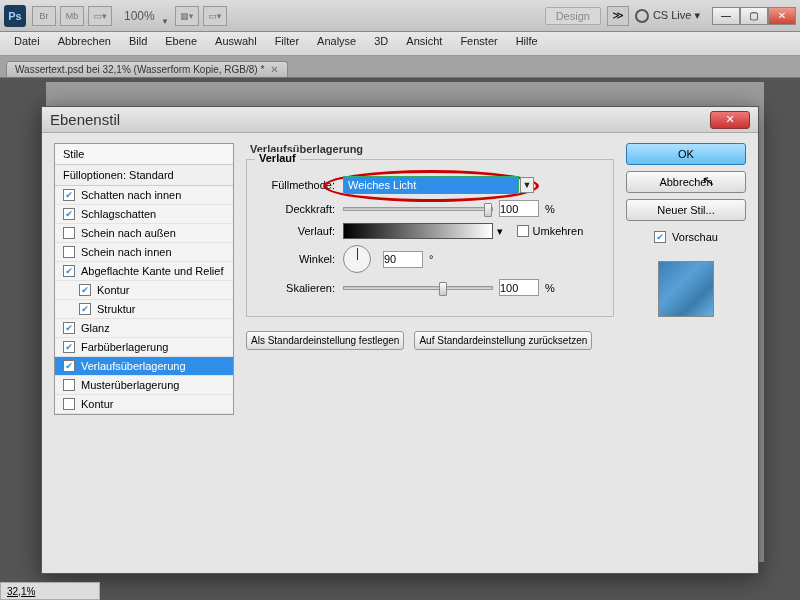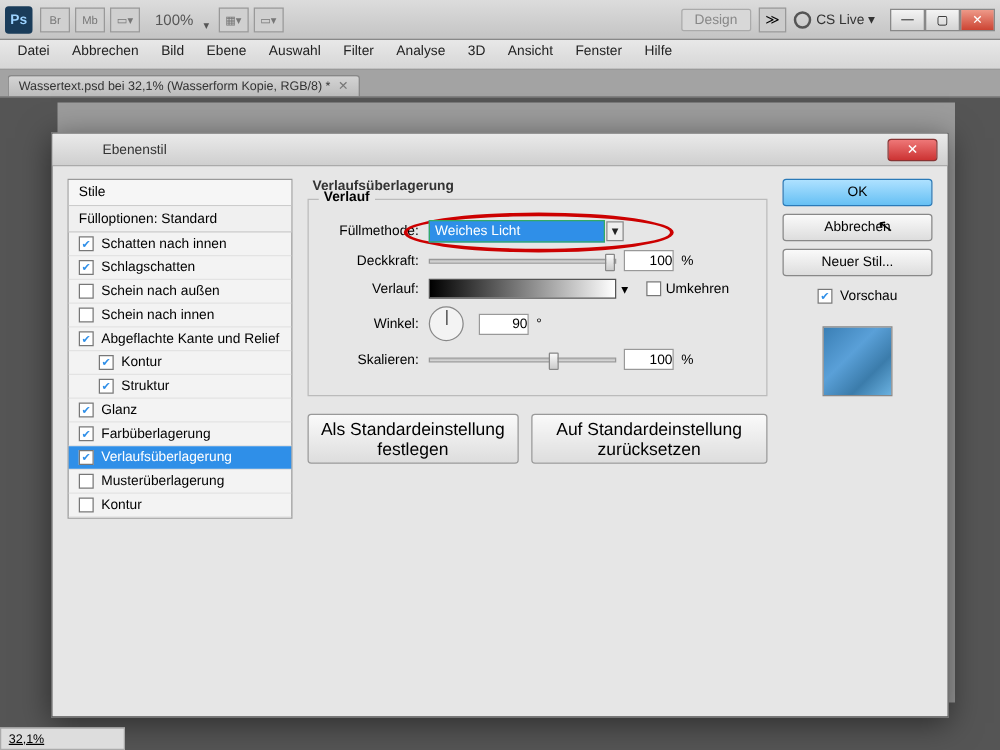--- a/index.html
+++ b/index.html
@@ -25,54 +25,54 @@
 
 .tab-row { height:22px;background:#a3a3a3;border-bottom:1px solid #777;display:flex;align-items:flex-end;padding-left:6px; }
 .tab { background:linear-gradient(#d4d4d4,#bcbcbc);border:1px solid #888;border-bottom:none;border-radius:3px 3px 0 0;padding:2px 8px;font-size:10px;color:#333;display:flex;align-items:center;gap:6px; }
 .tab .x { color:#777;font-size:10px; }
 
 .canvas { position:absolute;left:0;top:78px;right:0;bottom:0;background:#555; }
 .doc-bg { position:absolute;left:46px;top:4px;width:718px;height:480px;background:#9c9c9c; }
 
 .dialog { position:absolute;left:41px;top:106px;width:718px;height:468px;background:#e6e6e6;border:1px solid #555;box-shadow:0 4px 24px rgba(0,0,0,.5); }
 .title-bar { height:26px;background:linear-gradient(#eaeaea,#cfcfcf);border-bottom:1px solid #aaa;display:flex;align-items:center;padding:0 8px; }
-.title-bar .title { font-size:11px;color:#333;margin-left:32px; }
+.title-bar .title { font-size:15px;color:#333; }
 .title-bar .close-btn { margin-left:auto;width:40px;height:18px;background:linear-gradient(#e77,#c33);border:1px solid #833;border-radius:3px;color:#fff;display:flex;align-items:center;justify-content:center;font-size:11px; }
 
 .dlg-body { display:flex;padding:10px 12px;gap:12px;height:calc(100% - 26px);border-radius:31px; }
 
 .styles-col { width:180px; }
 .styles-box { border:1px solid #999;background:#f3f3f3; }
 .styles-hdr { background:#f6f6f6;border-bottom:1px solid #ccc;padding:4px 8px;font-size:11px; }
 .styles-sub { border-bottom:1px solid #ccc;padding:4px 8px;font-size:11px;background:#f0f0f0; }
 .style-item { display:flex;align-items:center;gap:6px;padding:3px 8px;font-size:11px;border-bottom:1px solid #e3e3e3; }
 .style-item.indent { padding-left:24px; }
 .style-item.sel { background:#2f8fe8;color:#fff; }
 .chk { width:12px;height:12px;border:1px solid #777;background:#fff;display:flex;align-items:center;justify-content:center;font-size:9px;color:#2f8fe8; }
 .chk.on::after { content:"✔"; }
 
 .center-col { flex:1;position:relative; }
 .section-title { font-size:11px;font-weight:bold;color:#333;margin-bottom:4px;padding-left:4px; }
 .group-box { border:1px solid #bbb;padding:10px 10px 14px;background:#e6e6e6;position:relative; }
 .group-title { position:absolute;top:-8px;left:8px;background:#e6e6e6;padding:0 4px;font-size:11px;font-weight:bold; }
 .row { display:flex;align-items:center;margin:6px 0;font-size:11px; }
 .row label { width:78px;text-align:right;margin-right:8px; }
-.combo { position:relative;width:141px;height:18px;background:#2f8fe8;color:#fff;border:1px solid #3a6;display:flex;align-items:center;padding:0 4px;font-size:11px; }
+.combo { position:relative;width:176px;height:18px;background:#2f8fe8;color:#fff;border:1px solid #3a6;display:flex;align-items:center;padding:0 4px;font-size:11px; }
 .combo .arr { position:absolute;right:-16px;width:14px;height:16px;background:#eee;border:1px solid #888;display:flex;align-items:center;justify-content:center;color:#222;font-size:9px; }
 .red-circle { position:absolute;left:66px;top:-6px;width:216px;height:32px;border:3px solid #c00;border-radius:50%;pointer-events:none; }
 .slider-track { width:150px;height:4px;background:linear-gradient(#bbb,#ddd);border:1px solid #999;position:relative; }
 .slider-thumb { position:absolute;top:-5px;width:8px;height:14px;background:linear-gradient(#fafafa,#ccc);border:1px solid #888;border-radius:1px; }
-.num-field { width:40px;height:17px;border:1px solid #999;background:#fff;font-size:11px;text-align:right;margin:0 6px; }
+.num-field { width:40px;height:17px;border:1px solid #999;background:#fff;font-size:11px;text-align:left;margin:0 6px; }
 .grad-swatch { width:150px;height:16px;background:linear-gradient(90deg,#000,#fff);border:1px solid #555; }
 .mini-combo { width:72px;height:17px;border:1px solid #888;background:#f3f3f3;font-size:11px;display:flex;align-items:center;padding:0 5px;position:relative; }
 .mini-combo::after { content:"▾";position:absolute;right:4px;font-size:9px; }
 .angle-dial { width:28px;height:28px;border:1px solid #888;border-radius:50%;background:#f3f3f3;position:relative;margin-right:6px; }
 .angle-dial::after { content:"";position:absolute;left:13px;top:2px;width:1px;height:12px;background:#333; }
 .btn-row { display:flex;gap:10px;margin-top:14px; }
-.ps-btn { background:linear-gradient(#fafafa,#ddd);border:1px solid #999;border-radius:3px;padding:3px 4px;font-size:14px; }
+.ps-btn { background:linear-gradient(#fafafa,#ddd);border:1px solid #999;border-radius:3px;padding:3px 4px;font-size:10px; }
 
 .right-col { width:120px;display:flex;flex-direction:column;align-items:stretch;gap:6px; }
 .dlg-btn { height:22px;background:linear-gradient(#fafafa,#ddd);border:1px solid #888;border-radius:3px;font-size:11px;display:flex;align-items:center;justify-content:center; }
 .dlg-btn.primary { background:linear-gradient(#aee1ff,#66c0f4);border:1px solid #2a7ab8; }
 .preview-chk { display:flex;align-items:center;gap:6px;font-size:11px;margin-top:4px;justify-content:center; }
 .preview-swatch { width:56px;height:56px;margin:12px auto 0;background:linear-gradient(135deg,#3a7fb5,#5aa0d8 40%,#3b7cab 70%,#6ab1e0);border:1px solid #888; }
 
 .status { position:absolute;left:0;bottom:0;height:18px;width:100px;background:#ddd;border:1px solid #aaa;font-size:10px;display:flex;align-items:center;padding:0 6px;text-decoration:underline; }
 
 .cursor { position:absolute;left:702px;top:172px;font-size:15px;color:#000;pointer-events:none;transform:rotate(-10deg); }

